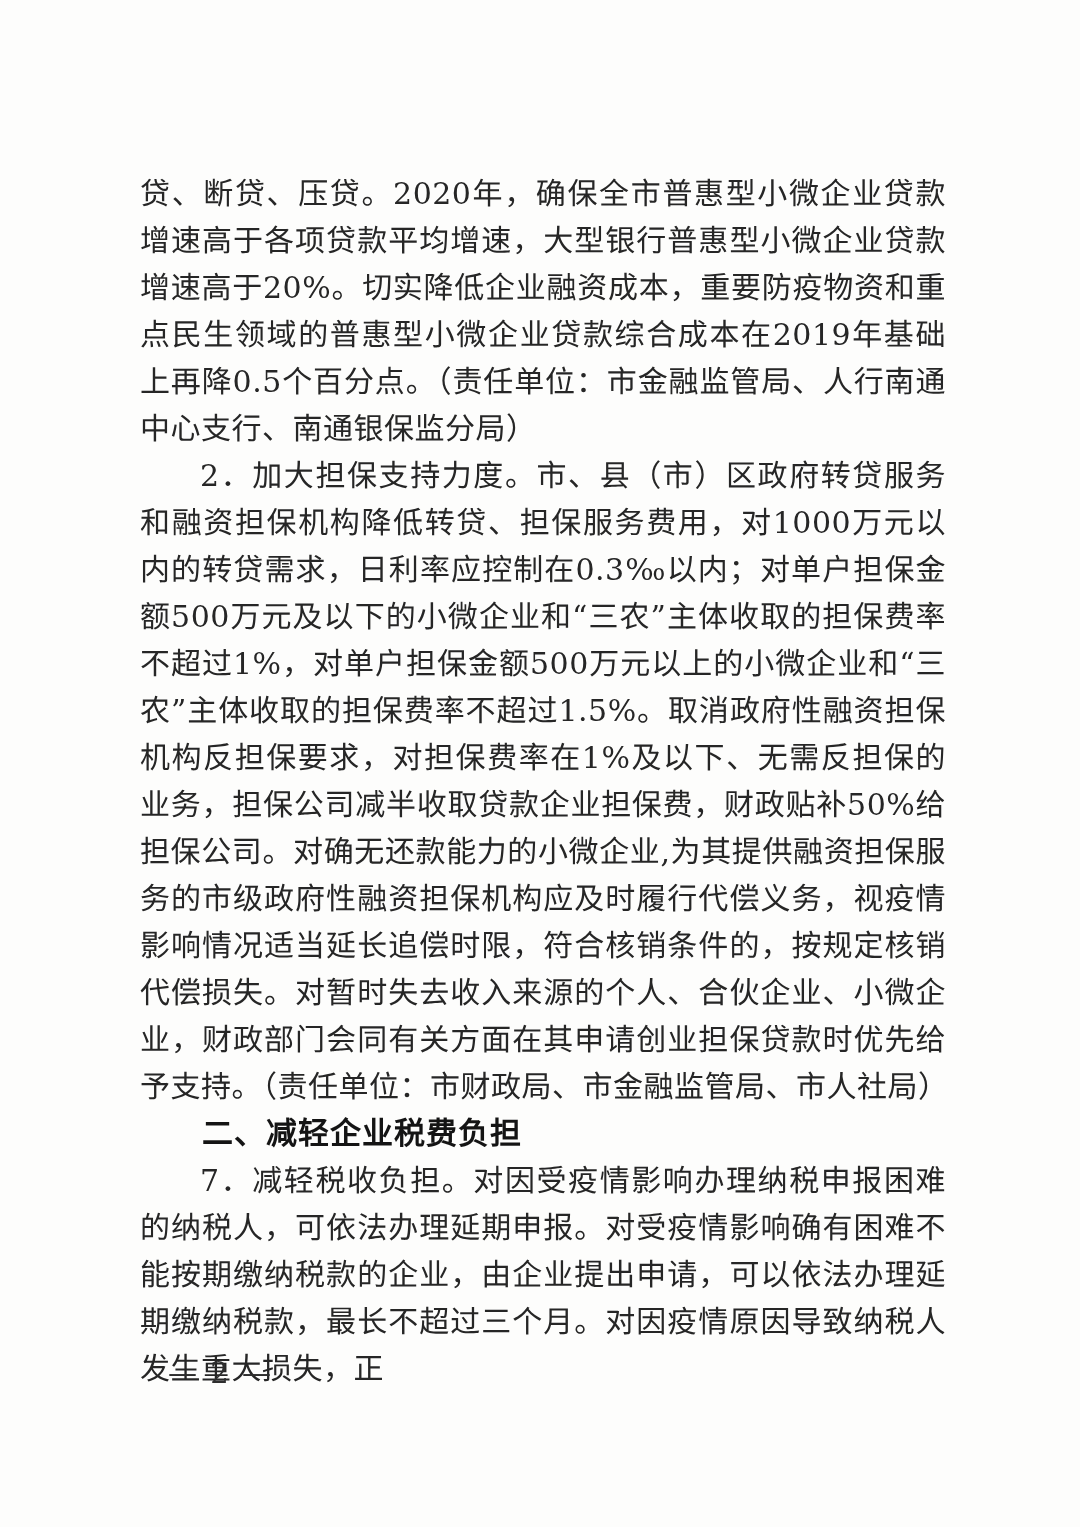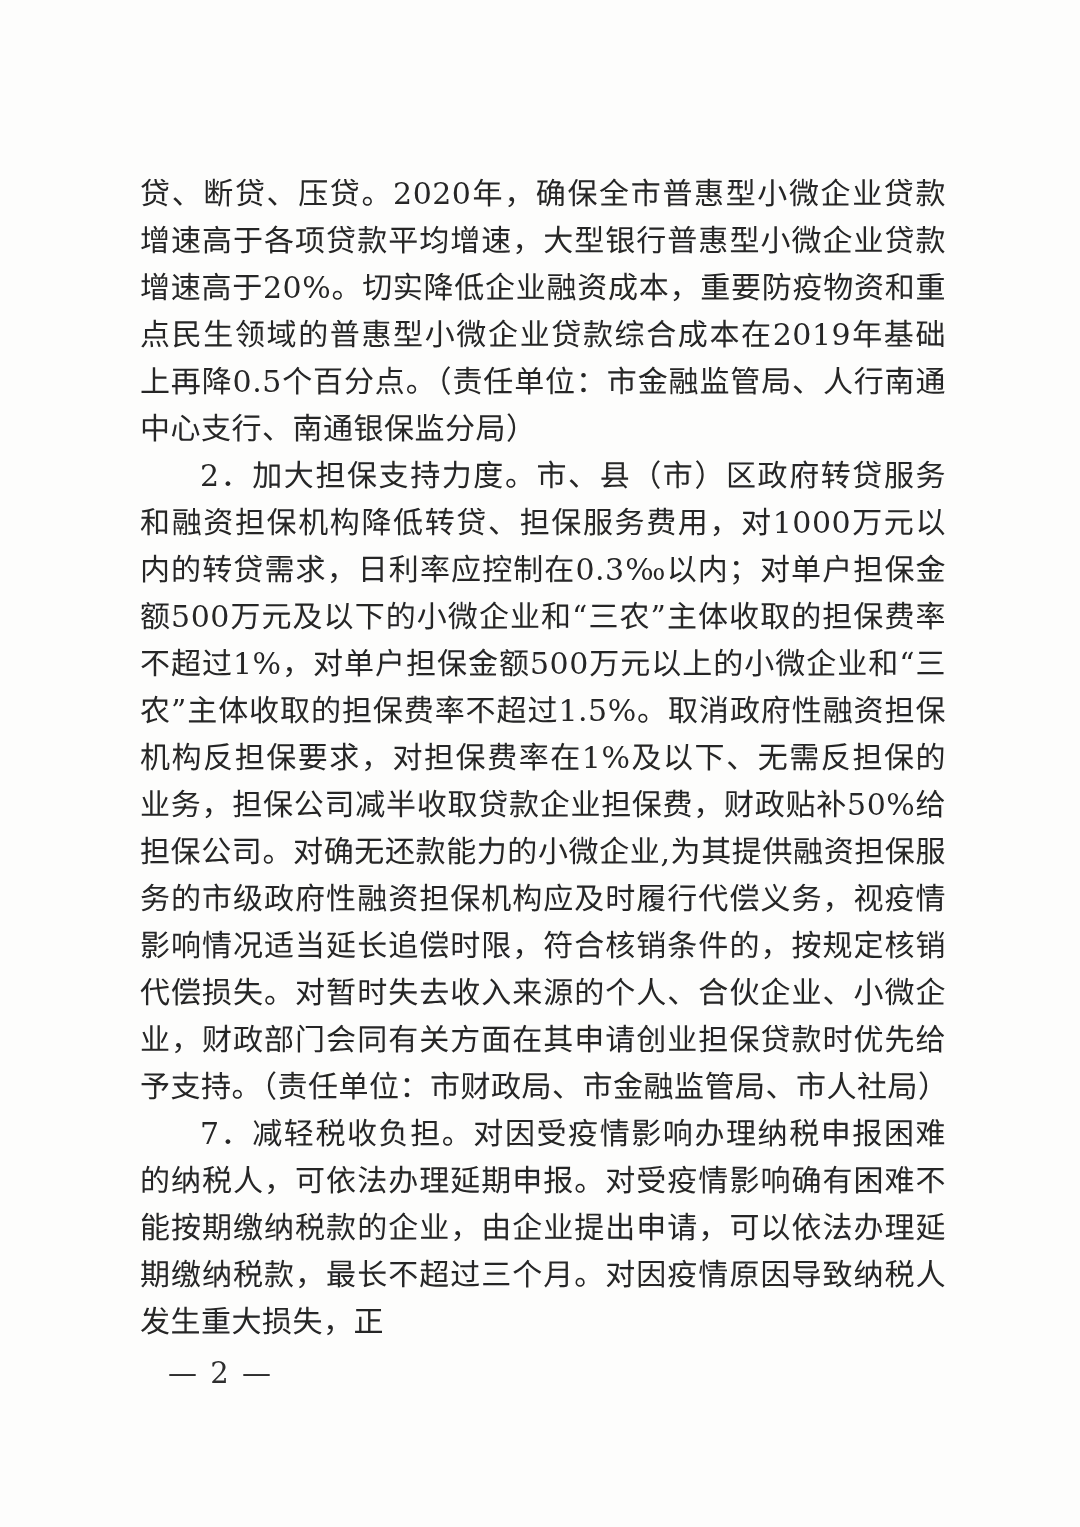--- a/index.html
+++ b/index.html
@@ -58,19 +58,20 @@
 </head>
 <body>
 
 <div class="page">
 
   <div class="content">
     <p>贷、断贷、压贷。2020年，确保全市普惠型小微企业贷款增速高于各项贷款平均增速，大型银行普惠型小微企业贷款增速高于20%。切实降低企业融资成本，重要防疫物资和重点民生领域的普惠型小微企业贷款综合成本在2019年基础上再降0.5个百分点。（责任单位：市金融监管局、人行南通中心支行、南通银保监分局）</p>
 
     <p class="indent">2．加大担保支持力度。市、县（市）区政府转贷服务和融资担保机构降低转贷、担保服务费用，对1000万元以内的转贷需求，日利率应控制在0.3‰以内；对单户担保金额500万元及以下的小微企业和“三农”主体收取的担保费率不超过1%，对单户担保金额500万元以上的小微企业和“三农”主体收取的担保费率不超过1.5%。取消政府性融资担保机构反担保要求，对担保费率在1%及以下、无需反担保的业务，担保公司减半收取贷款企业担保费，财政贴补50%给担保公司。对确无还款能力的小微企业,为其提供融资担保服务的市级政府性融资担保机构应及时履行代偿义务，视疫情影响情况适当延长追偿时限，符合核销条件的，按规定核销代偿损失。对暂时失去收入来源的个人、合伙企业、小微企业，财政部门会同有关方面在其申请创业担保贷款时优先给予支持。（责任单位：市财政局、市金融监管局、市人社局）</p>
 
+    <h2 class="section-heading">二、减轻企业税费负担</h2>
 
     <p class="indent">7．减轻税收负担。对因受疫情影响办理纳税申报困难的纳税人，可依法办理延期申报。对受疫情影响确有困难不能按期缴纳税款的企业，由企业提出申请，可以依法办理延期缴纳税款，最长不超过三个月。对因疫情原因导致纳税人发生重大损失，正</p>
   </div>
 
   <div class="page-footer">— 2 —</div>
 
 </div>
 
 </body></html>

